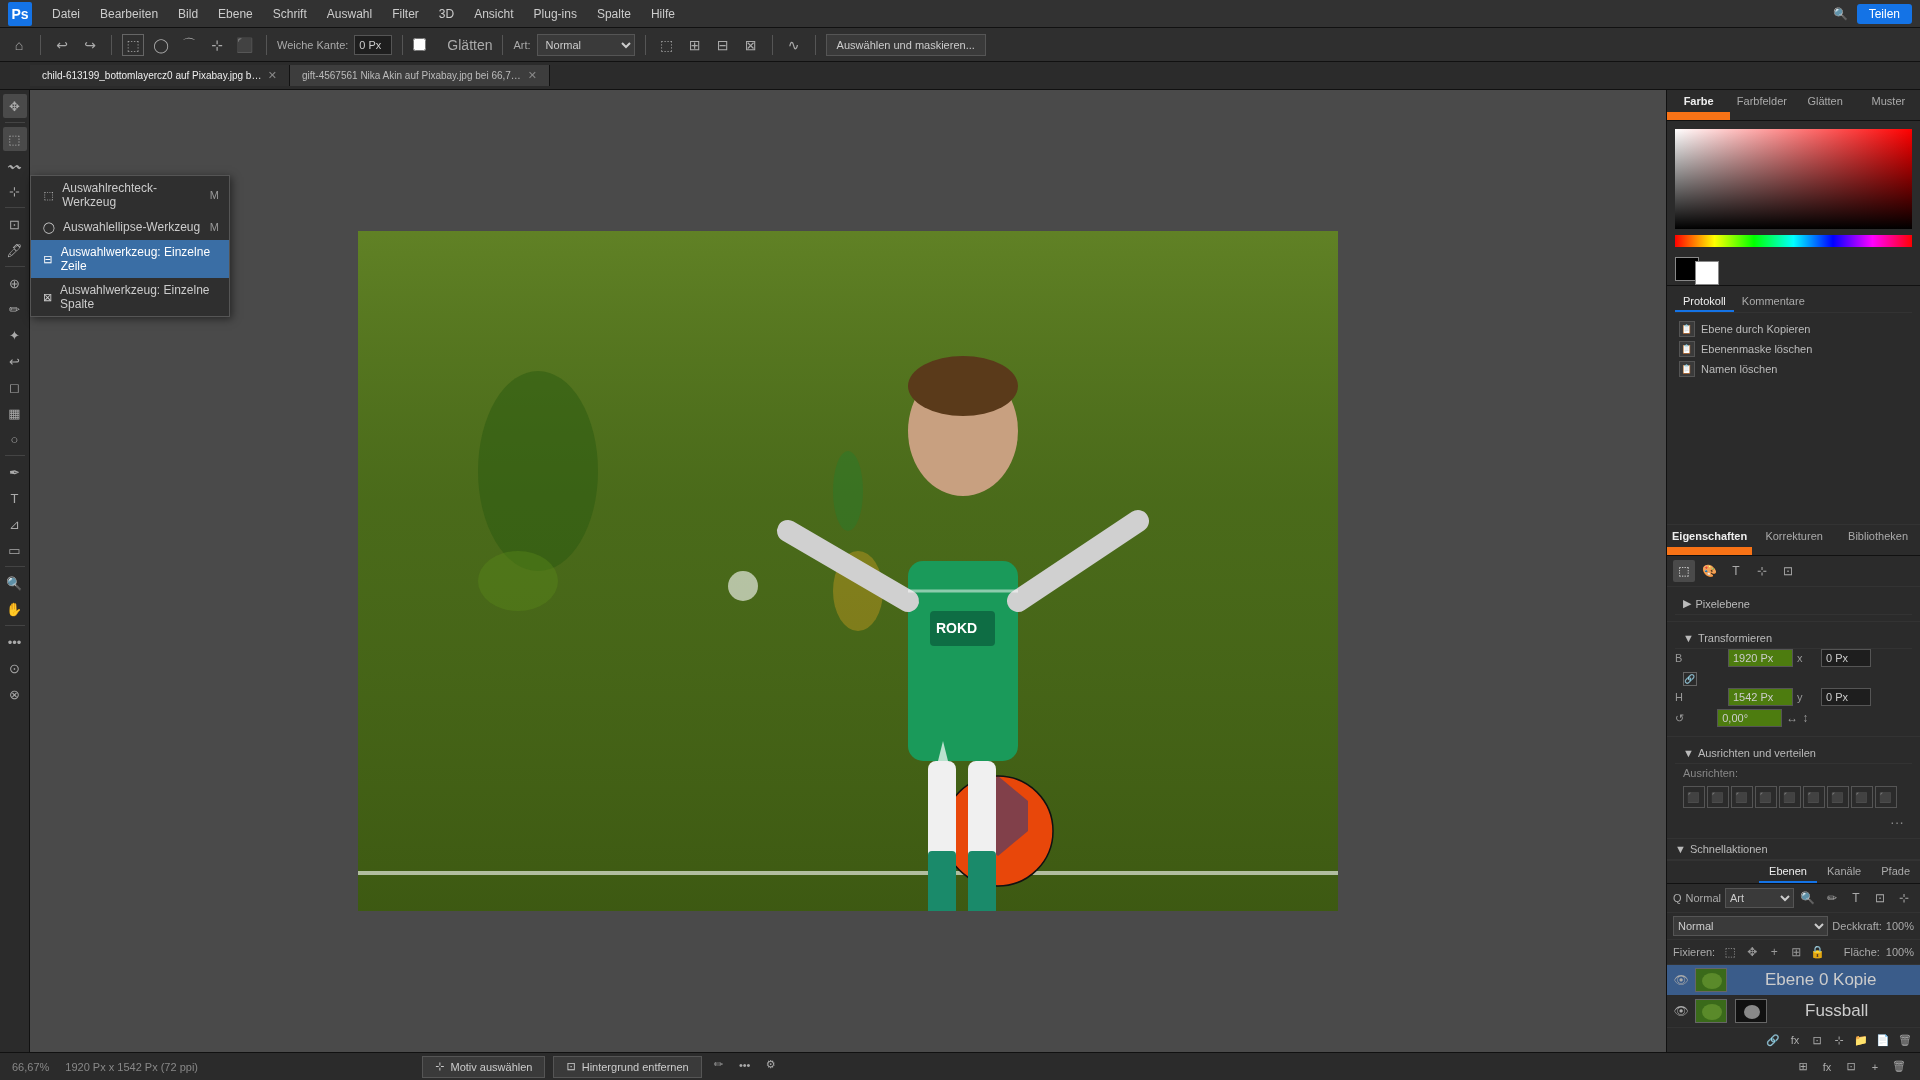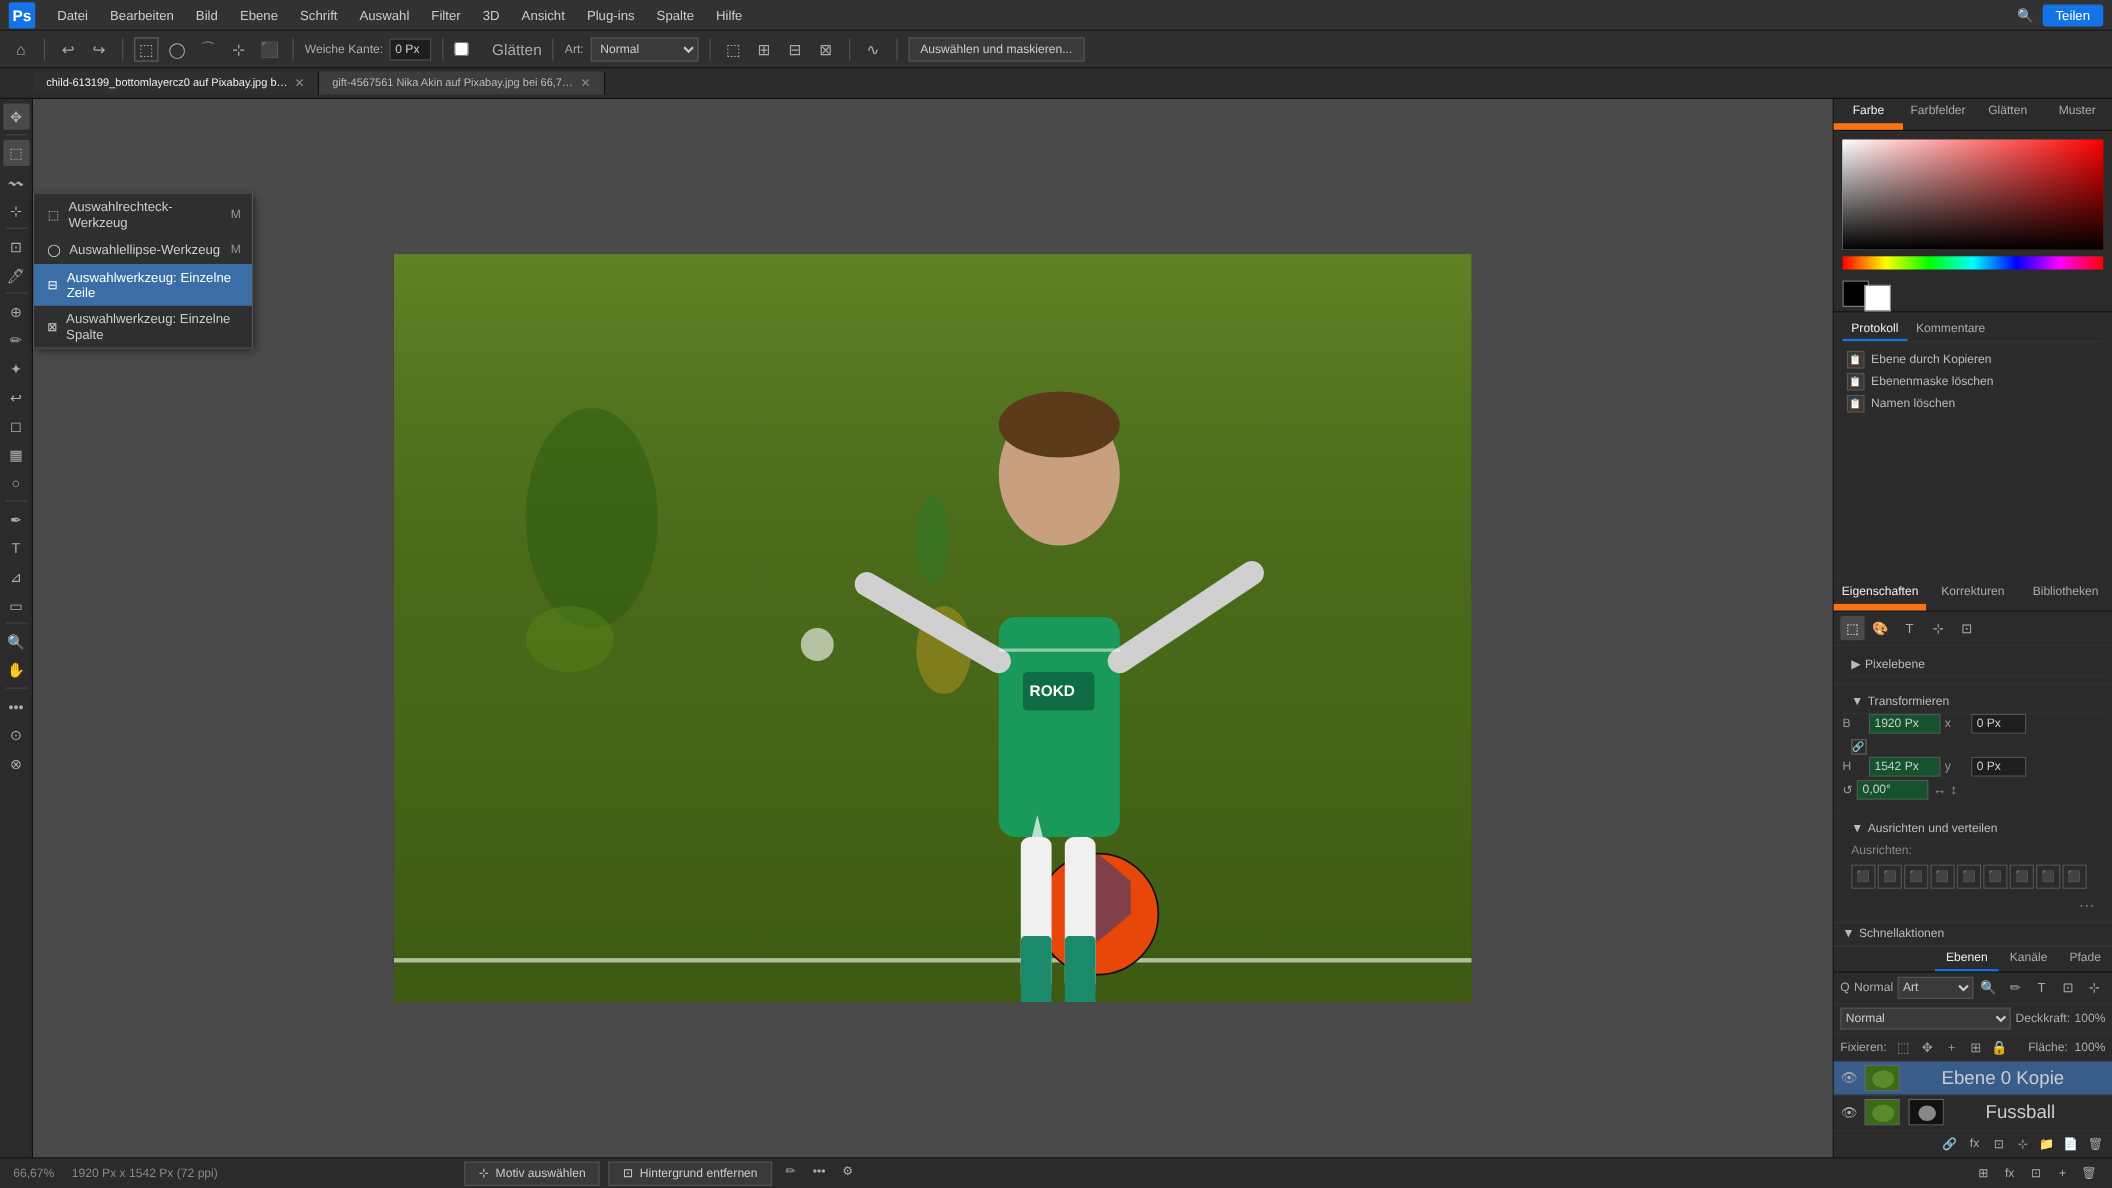--- a/index.html
+++ b/index.html
@@ -51,36 +51,36 @@
 
     
     #statusbar { height: 28px; background: #2b2b2b; border-top: 1px solid #111; display: flex; align-items: center; padding: 0 12px; gap: 16px; font-size: 11px; color: #888; }
     .status-center { flex: 1; display: flex; justify-content: center; gap: 8px; }
     .btn-status { background: #3a3a3a; border: 1px solid #555; color: #ccc; padding: 3px 12px; font-size: 11px; cursor: pointer; height: 22px; display: flex; align-items: center; gap: 6px; }
 
     
     #right-panel { width: 254px; background: #2b2b2b; border-left: 1px solid #111; display: flex; flex-direction: column; }
     .panel-tabs { display: flex; border-bottom: 1px solid #111; }
     .panel-tab { flex: 1; text-align: center; padding: 5px; cursor: pointer; font-size: 11px; color: #aaa; border-bottom: 2px solid transparent; }
-    .panel-tab.active { color: #eee; border-bottom: 6px solid #f97316; }
+    .panel-tab.active { color: #eee; border-bottom: 8px solid #f97316; font-weight: bold; }
 
     
     #color-panel { height: 165px; border-bottom: 1px solid #111; padding: 8px; }
     .color-gradient { width: 100%; height: 100px; background: linear-gradient(to bottom, transparent, black), linear-gradient(to right, white, red); position: relative; cursor: crosshair; }
     .color-gradient-inner { width: 100%; height: 100%; background: linear-gradient(to bottom, rgba(0,0,0,0), rgba(0,0,0,1)), linear-gradient(to right, rgba(255,255,255,1), rgba(255,0,0,1)); position: relative; }
     .color-hue-bar { width: 100%; height: 12px; background: linear-gradient(to right, red, yellow, lime, cyan, blue, magenta, red); margin-top: 6px; cursor: pointer; }
     .color-swatches { display: flex; gap: 4px; margin-top: 6px; align-items: center; }
     .color-fg { width: 24px; height: 24px; background: #000; border: 1px solid #888; cursor: pointer; }
     .color-bg { width: 24px; height: 24px; background: #fff; border: 1px solid #888; cursor: pointer; margin-left: -8px; margin-top: 8px; }
 
     
     .prop-section { padding: 6px 8px; border-bottom: 1px solid #333; }
     .prop-row { display: flex; align-items: center; gap: 4px; margin-bottom: 3px; }
     .prop-label { color: #999; font-size: 11px; width: 20px; }
-    .prop-input { background: #14532d; border: 1px solid #555; color: #ccc; padding: 1px 4px; width: 65px; font-size: 11px; height: 18px; }
+    .prop-input { background: #4d7c0f; border: 1px solid #555; color: #ccc; padding: 1px 4px; width: 65px; font-size: 11px; height: 18px; margin-left: 29px; }
     .prop-input-sm { background: #1e1e1e; border: 1px solid #555; color: #ccc; padding: 1px 4px; width: 50px; font-size: 11px; height: 18px; }
 
     
     .proto-section { padding: 6px 8px; flex: 1; }
     .proto-tabs { display: flex; gap: 0; border-bottom: 1px solid #333; margin-bottom: 6px; }
     .proto-tab { padding: 3px 8px; font-size: 11px; color: #aaa; cursor: pointer; }
     .proto-tab.active { color: #eee; border-bottom: 2px solid #1473E6; }
     .proto-item { display: flex; align-items: center; gap: 6px; padding: 2px 4px; font-size: 11px; color: #bbb; cursor: pointer; }
     .proto-item-icon { width: 16px; height: 16px; background: #3a3a3a; border: 1px solid #555; display: flex; align-items: center; justify-content: center; font-size: 9px; }
 

